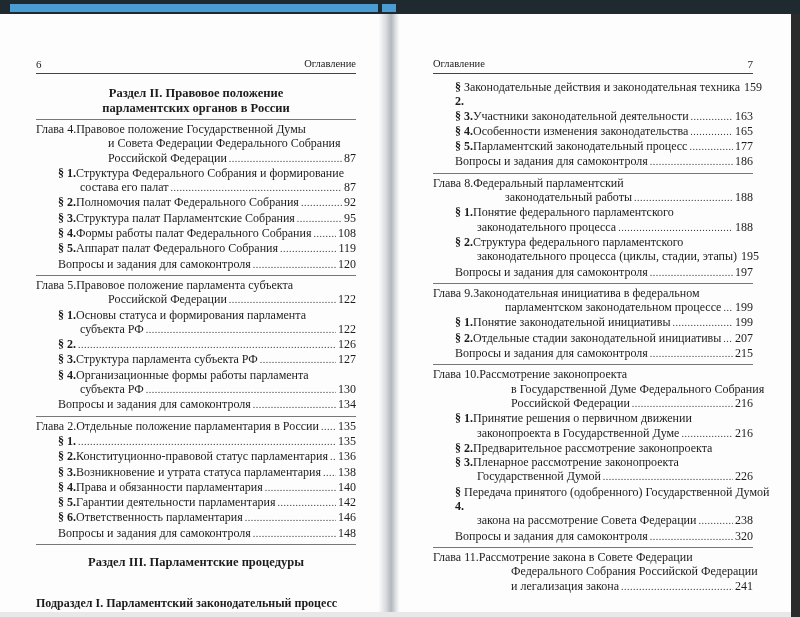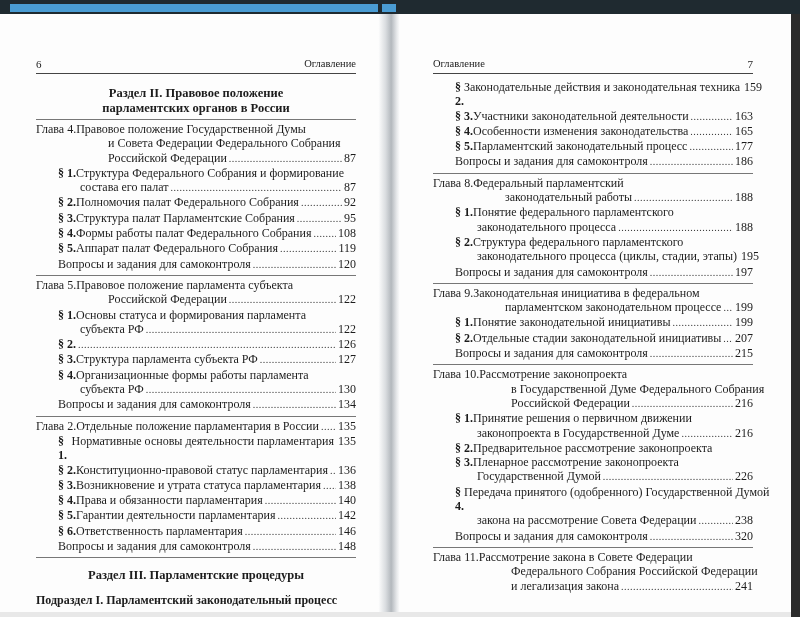--- a/index.html
+++ b/index.html
@@ -42,21 +42,21 @@
   .entry .pg { white-space: nowrap; }
   .chapter { font-weight: normal; margin-top: 2px; }
   .chapter .cont { padding-left: 72px; }
   .chapter.ch10 .cont, .chapter.ch11 .cont { padding-left: 78px; }
   .para { padding-left: 22px; }
   .para .num { font-weight: bold; }
   .para .cont { padding-left: 22px; }
   .q { padding-left: 22px; }
   .rule-sep { border-top: 1px solid #777; margin: 3px 0 0 0; }
   .gap { height: 10px; }
-  .subsec { font-weight: bold; margin-top: 0; }
+  .subsec { font-weight: bold; margin-top: 16px; }
 </style>
 </head>
 <body>
 
 <div class="topbar">
   <div class="blue-left"></div>
   <div class="blue-right"></div>
 </div>
 <div class="page left"></div>
 <div class="spine"></div>
@@ -218,21 +218,20 @@
       <div class="line">
         <span class="txt">Глава 2. </span>
         <span class="txt">Отдельные положение парламентария в России</span>
         <span class="dots"></span>
         <span class="pg">135</span>
       </div>
     </div>
     <div class="entry para">
       <div class="line">
         <span class="num">§ 1. </span>
-        <span class="txt">Нормативные основы деятельности парламентария</span>
         <span class="dots"></span>
         <span class="pg">135</span>
       </div>
     </div>
     <div class="entry para">
       <div class="line">
         <span class="num">§ 2. </span>
         <span class="txt">Конституционно-правовой статус парламентария</span>
         <span class="dots"></span>
         <span class="pg">136</span>

